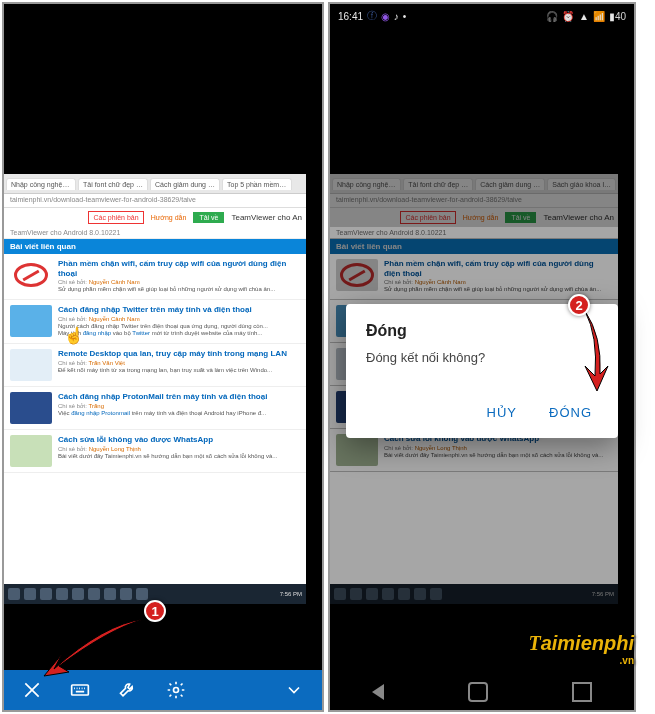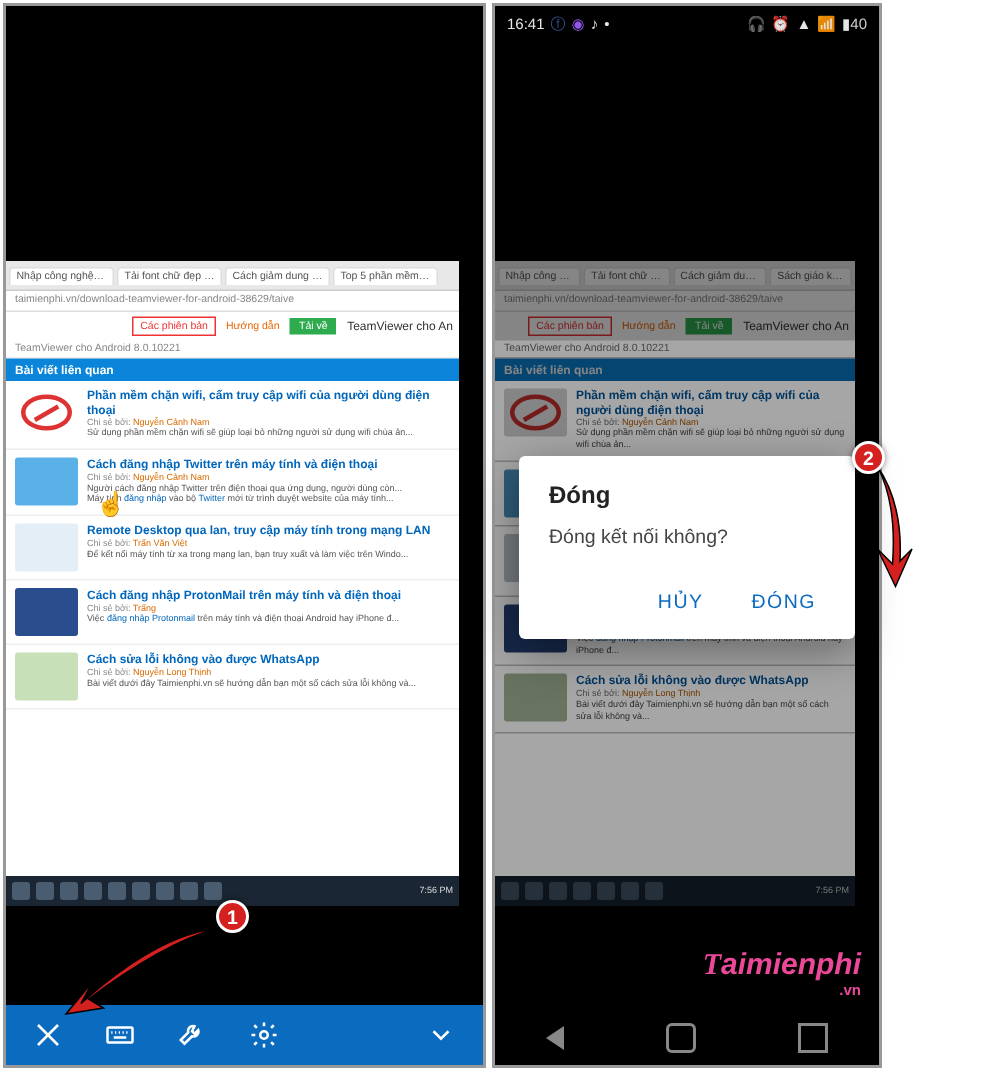--- a/index.html
+++ b/index.html
@@ -11,21 +11,21 @@
     position: relative;
     overflow: hidden;
   }
   .frame {
     position: absolute;
     border: 2px solid #999;
     top: 2px;
     bottom: 2px;
   }
   .left { left: 2px; width: 322px; background:#000; }
-  .right { left: 328px; width: 260px; background:#000; }
+  .right { left: 328px; width: 308px; background:#000; }
 
   
   .statusbar {
     height: 24px;
     background: #000;
     color: #fff;
     display: flex;
     align-items: center;
     font-size: 10px;
     padding: 0 8px;
@@ -116,32 +116,32 @@
   .dialog {
     position:absolute;
     left:16px; right:16px;
     top:300px;
     background:#fff;
     border-radius:4px;
     padding:18px 20px 10px;
     box-shadow:0 8px 30px rgba(0,0,0,.4);
   }
   .dialog-title { font-size:16px; font-weight:bold; color:#222; margin-bottom:10px;}
-  .dialog-msg { font-size:13px; color:#444; margin-bottom:20px;}
+  .dialog-msg { font-size:13px; color:#444; margin-bottom:32px;}
   .dialog-actions { display:flex; justify-content:flex-end; gap:20px;}
   .dlg-btn { font-size:13px; font-weight:normal; color:#0b6bbf; padding:8px 6px; letter-spacing:1px;}
   .dlg-btn.glow { box-shadow:0 0 10px 3px rgba(255,255,255,.9); border-radius:3px;}
 
   
   .callout { position:absolute; width:22px; height:22px; background:#d4201f; border:2px solid #fff; border-radius:50%; color:#fff; font-weight:bold; font-size:13px; display:flex; align-items:center; justify-content:center; z-index:50; box-shadow:0 0 4px rgba(0,0,0,.5);}
   .arrow { position:absolute; z-index:49;}
   .arrow svg { overflow:visible;}
   .arrow path { fill:#d4201f; stroke:#000; stroke-width:1;}
 
-  .watermark { position:absolute; right:12px; bottom:44px; font-size:20px; font-weight:bold; color:#ec4899; font-style:italic; text-shadow:1px 1px 3px #000; z-index:40;margin-left:20px;}
+  .watermark { position:absolute; right:0; bottom:44px; font-size:20px; font-weight:bold; color:#eab308; font-style:italic; text-shadow:1px 1px 3px #000; z-index:40;margin-left:20px;}
   .watermark .sub{font-size:10px; display:block; text-align:right; font-style:normal;}
 
   .dimmed .article, .dimmed .section-title, .dimmed .page-header, .dimmed .browser-tabs, .dimmed .urlbar, .dimmed .subtle, .dimmed .taskbar { filter:brightness(.8);}
 </style>
 </head>
 <body>
 
 <div class="frame left">
   <div class="blacktop"></div>
 

